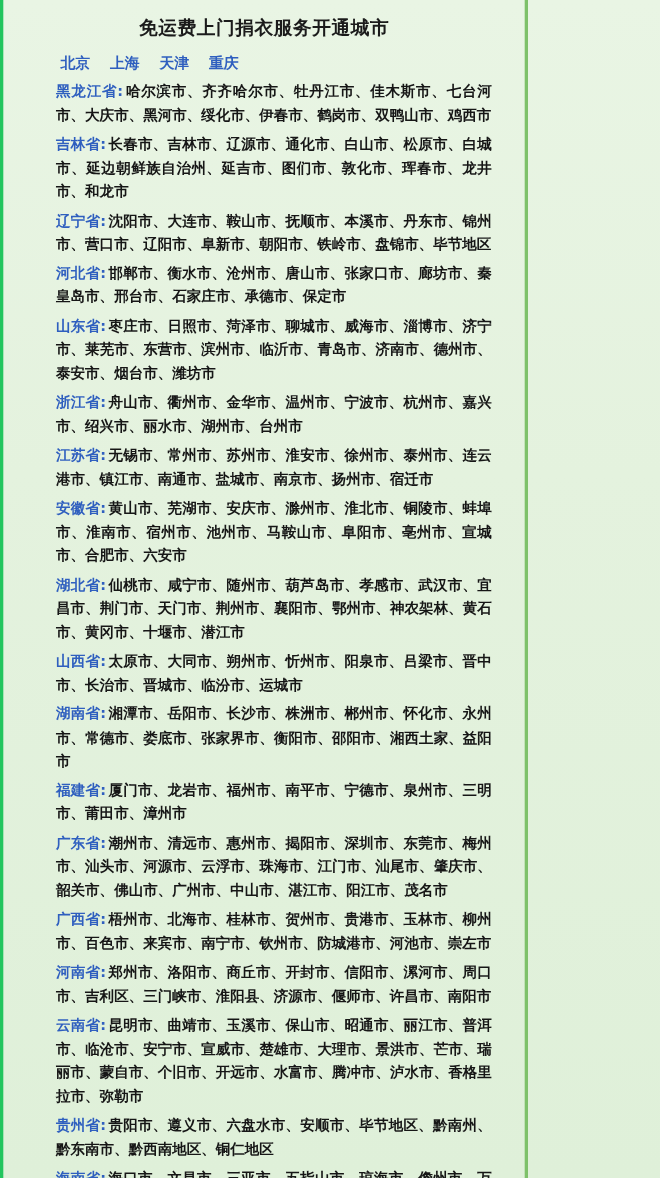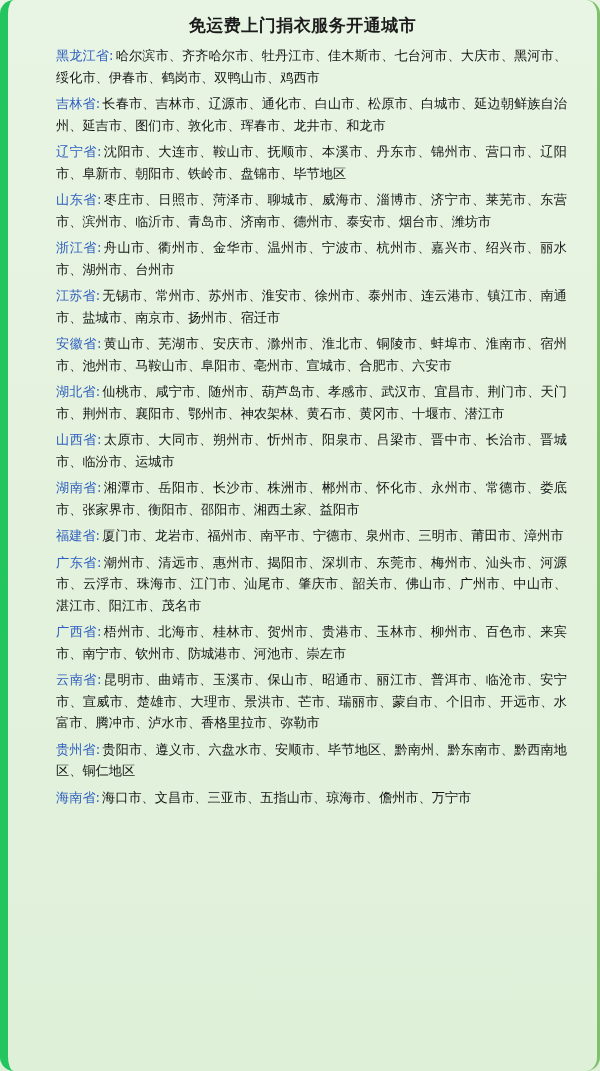--- a/index.html
+++ b/index.html
@@ -8,28 +8,27 @@
   }
   body {
     width: 600px;
     height: 1071px;
     background: linear-gradient(to bottom, #e9f5e4 0%, #e4f2de 40%, #dff0d9 100%);
     font-family: "DejaVu Sans", "Liberation Sans", sans-serif;
     overflow: hidden;
     position: relative;
   }
   .page {
-    border-left: 8px solid #22c55e;
+    border-left: 3px solid #22c55e;
     border-right: 3px solid #7ec16a;
     box-sizing: border-box;
-    width: 600px;
+    width: 480px;
     height: 1071px;
     padding: 0;
     position: relative;
-    border-radius: 14px;
   }
   .title {
     text-align: center;
     font-size: 17px;
     font-weight: bold;
     color: #1b1b1b;
     padding-top: 14px;
     padding-bottom: 8px;
     letter-spacing: 0.5px;
   }
@@ -49,46 +48,51 @@
   }
   .prov-block {
     font-size: 13.2px;
     line-height: 21.5px;
     margin-bottom: 5px;
     color: #111;
     text-align: justify;
   }
   .prov-name {
     color: #2f5fbf;
-    font-weight: normal;
+    font-weight: bold;
     margin-right: 2px;
   }
   .prov-cities {
     color: #161616;
-    font-weight: normal;
+    font-weight: bold;
   }
 </style>
 </head>
 <body>
 
 <div class="page">
   <div class="title">免运费上门捐衣服务开通城市</div>
 
   <div class="content">
+    <div class="municipal-row">
+      <span class="city">北京</span><span class="city">上海</span><span class="city">天津</span><span class="city">重庆</span>
+    </div>
 
     <div class="prov-block"><span class="prov-name">黑龙江省:</span><span class="prov-cities">哈尔滨市、齐齐哈尔市、牡丹江市、佳木斯市、七台河市、大庆市、黑河市、绥化市、伊春市、鹤岗市、双鸭山市、鸡西市</span></div>
     <div class="prov-block"><span class="prov-name">吉林省:</span><span class="prov-cities">长春市、吉林市、辽源市、通化市、白山市、松原市、白城市、延边朝鲜族自治州、延吉市、图们市、敦化市、珲春市、龙井市、和龙市</span></div>
     <div class="prov-block"><span class="prov-name">辽宁省:</span><span class="prov-cities">沈阳市、大连市、鞍山市、抚顺市、本溪市、丹东市、锦州市、营口市、辽阳市、阜新市、朝阳市、铁岭市、盘锦市、毕节地区</span></div>
+    <div class="prov-block"><span class="prov-name">河北省:</span><span class="prov-cities">邯郸市、衡水市、沧州市、唐山市、张家口市、廊坊市、秦皇岛市、邢台市、石家庄市、承德市、保定市</span></div>
     <div class="prov-block"><span class="prov-name">山东省:</span><span class="prov-cities">枣庄市、日照市、菏泽市、聊城市、威海市、淄博市、济宁市、莱芜市、东营市、滨州市、临沂市、青岛市、济南市、德州市、泰安市、烟台市、潍坊市</span></div>
     <div class="prov-block"><span class="prov-name">浙江省:</span><span class="prov-cities">舟山市、衢州市、金华市、温州市、宁波市、杭州市、嘉兴市、绍兴市、丽水市、湖州市、台州市</span></div>
     <div class="prov-block"><span class="prov-name">江苏省:</span><span class="prov-cities">无锡市、常州市、苏州市、淮安市、徐州市、泰州市、连云港市、镇江市、南通市、盐城市、南京市、扬州市、宿迁市</span></div>
     <div class="prov-block"><span class="prov-name">安徽省:</span><span class="prov-cities">黄山市、芜湖市、安庆市、滁州市、淮北市、铜陵市、蚌埠市、淮南市、宿州市、池州市、马鞍山市、阜阳市、亳州市、宣城市、合肥市、六安市</span></div>
     <div class="prov-block"><span class="prov-name">湖北省:</span><span class="prov-cities">仙桃市、咸宁市、随州市、葫芦岛市、孝感市、武汉市、宜昌市、荆门市、天门市、荆州市、襄阳市、鄂州市、神农架林、黄石市、黄冈市、十堰市、潜江市</span></div>
     <div class="prov-block"><span class="prov-name">山西省:</span><span class="prov-cities">太原市、大同市、朔州市、忻州市、阳泉市、吕梁市、晋中市、长治市、晋城市、临汾市、运城市</span></div>
     <div class="prov-block"><span class="prov-name">湖南省:</span><span class="prov-cities">湘潭市、岳阳市、长沙市、株洲市、郴州市、怀化市、永州市、常德市、娄底市、张家界市、衡阳市、邵阳市、湘西土家、益阳市</span></div>
     <div class="prov-block"><span class="prov-name">福建省:</span><span class="prov-cities">厦门市、龙岩市、福州市、南平市、宁德市、泉州市、三明市、莆田市、漳州市</span></div>
     <div class="prov-block"><span class="prov-name">广东省:</span><span class="prov-cities">潮州市、清远市、惠州市、揭阳市、深圳市、东莞市、梅州市、汕头市、河源市、云浮市、珠海市、江门市、汕尾市、肇庆市、韶关市、佛山市、广州市、中山市、湛江市、阳江市、茂名市</span></div>
     <div class="prov-block"><span class="prov-name">广西省:</span><span class="prov-cities">梧州市、北海市、桂林市、贺州市、贵港市、玉林市、柳州市、百色市、来宾市、南宁市、钦州市、防城港市、河池市、崇左市</span></div>
+    <div class="prov-block"><span class="prov-name">河南省:</span><span class="prov-cities">郑州市、洛阳市、商丘市、开封市、信阳市、漯河市、周口市、吉利区、三门峡市、淮阳县、济源市、偃师市、许昌市、南阳市</span></div>
     <div class="prov-block"><span class="prov-name">云南省:</span><span class="prov-cities">昆明市、曲靖市、玉溪市、保山市、昭通市、丽江市、普洱市、临沧市、安宁市、宣威市、楚雄市、大理市、景洪市、芒市、瑞丽市、蒙自市、个旧市、开远市、水富市、腾冲市、泸水市、香格里拉市、弥勒市</span></div>
     <div class="prov-block"><span class="prov-name">贵州省:</span><span class="prov-cities">贵阳市、遵义市、六盘水市、安顺市、毕节地区、黔南州、黔东南市、黔西南地区、铜仁地区</span></div>
     <div class="prov-block"><span class="prov-name">海南省:</span><span class="prov-cities">海口市、文昌市、三亚市、五指山市、琼海市、儋州市、万宁市</span></div>
   </div>
 </div>
 
 </body></html>

